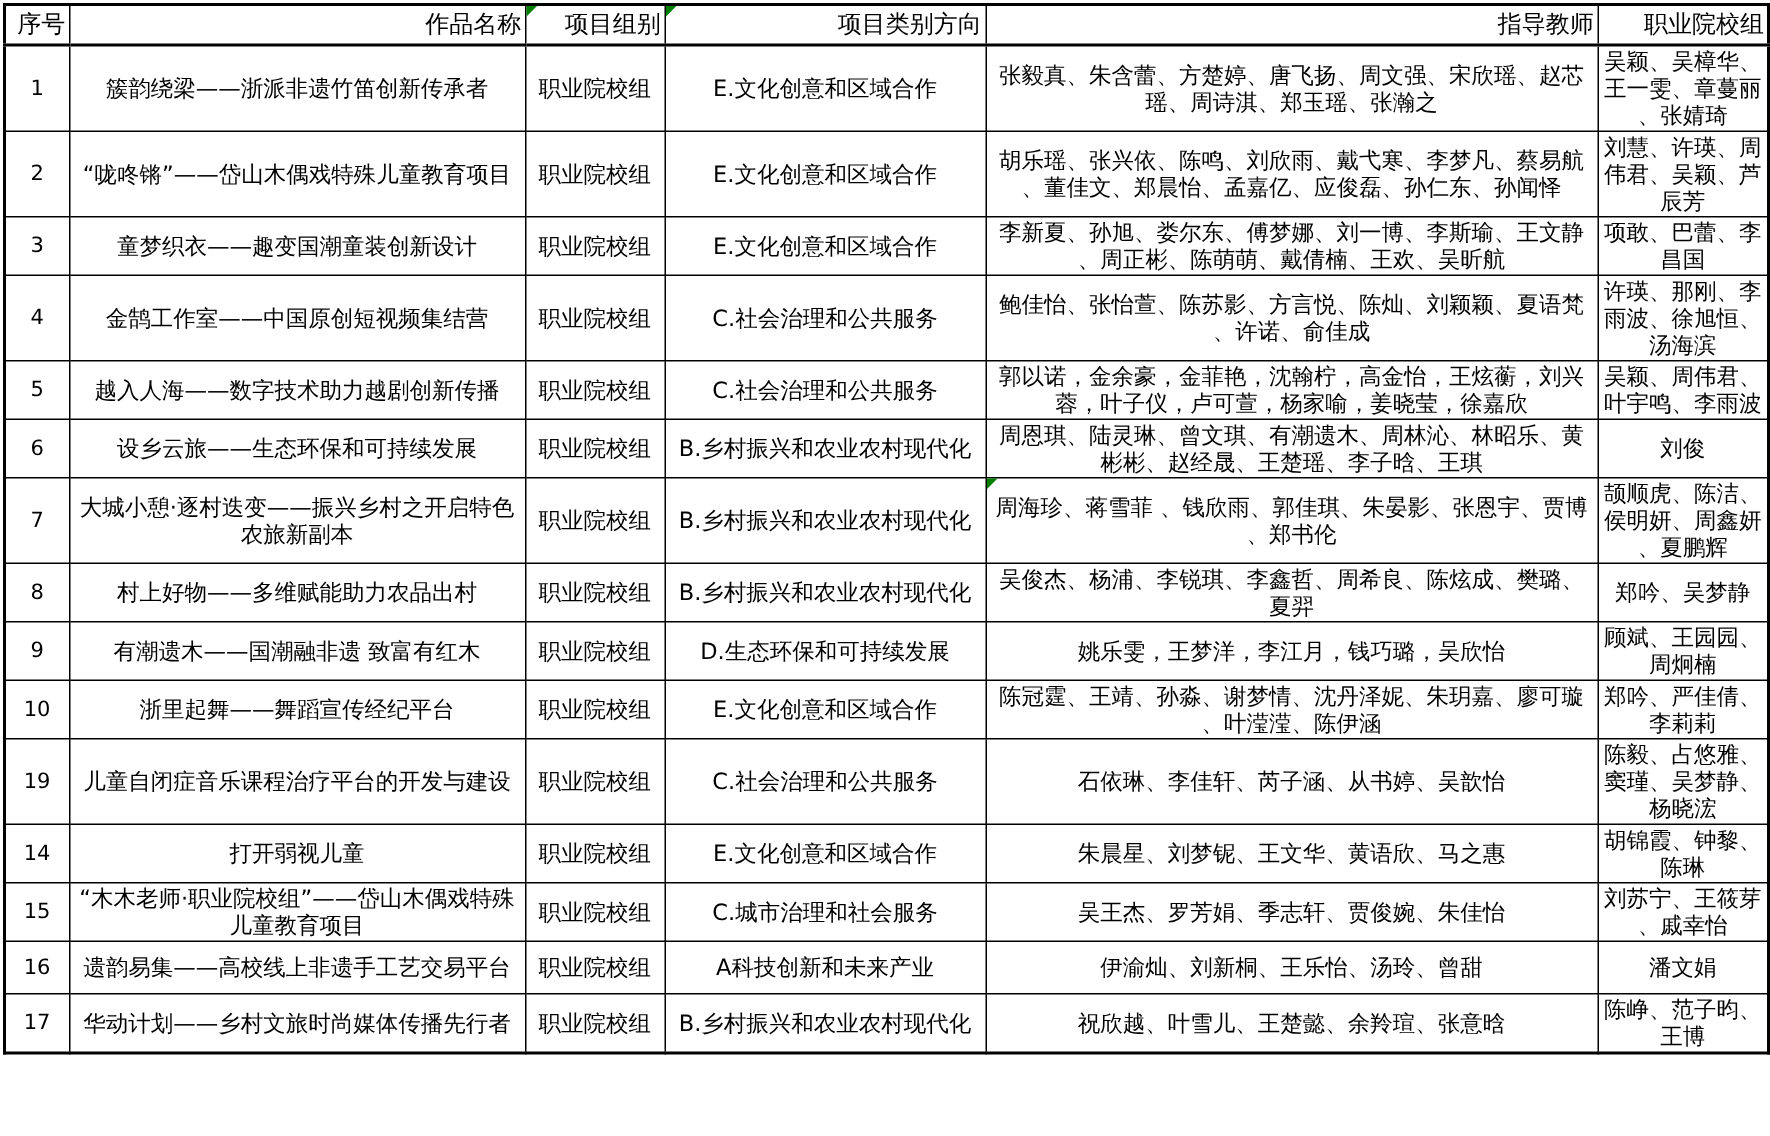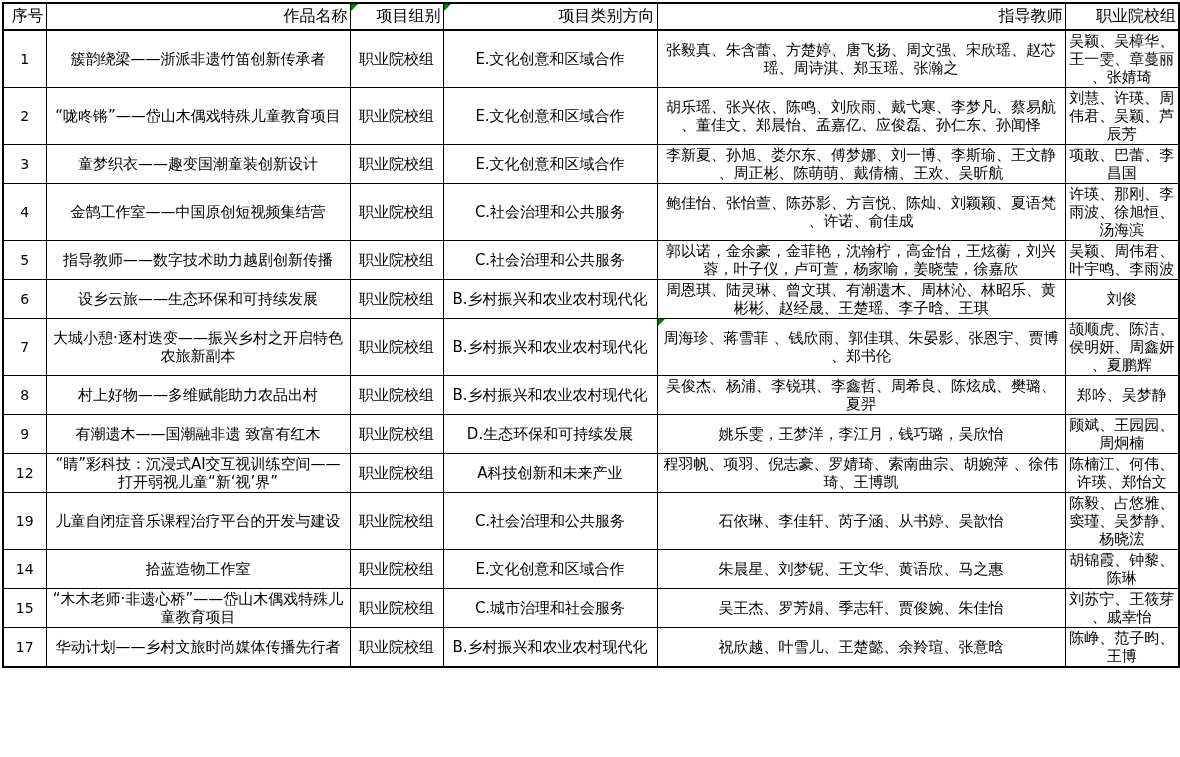--- a/index.html
+++ b/index.html
@@ -105,21 +105,21 @@
       <tr>
     <td class="f-no"><span class="txt">4</span></td>
     <td><span class="txt">金鹄工作室——中国原创短视频集结营</span></td>
     <td><span class="txt">职业院校组</span></td>
     <td><span class="txt">C.社会治理和公共服务</span></td>
     <td><span class="txt">鲍佳怡、张怡萱、陈苏影、方言悦、陈灿、刘颖颖、夏语梵、许诺、俞佳成</span></td>
     <td><span class="txt">许瑛、那刚、李雨波、徐旭恒、汤海滨</span></td>
   </tr>
       <tr>
     <td class="f-no"><span class="txt">5</span></td>
-    <td><span class="txt">指导教师——数字技术助力越剧创新传播</span></td>
+    <td><span class="txt">越入人海——数字技术助力越剧创新传播</span></td>
     <td><span class="txt">职业院校组</span></td>
     <td><span class="txt">C.社会治理和公共服务</span></td>
     <td><span class="txt">郭以诺，金余豪，金菲艳，沈翰柠，高金怡，王炫蘅，刘兴蓉，叶子仪，卢可萱，杨家喻，姜晓莹，徐嘉欣</span></td>
     <td><span class="txt">吴颖、周伟君、叶宇鸣、李雨波</span></td>
   </tr>
       <tr>
     <td class="f-no"><span class="txt">6</span></td>
     <td><span class="txt">设乡云旅——生态环保和可持续发展</span></td>
     <td><span class="txt">职业院校组</span></td>
     <td><span class="txt">B.乡村振兴和农业农村现代化</span></td>
@@ -144,50 +144,58 @@
   </tr>
       <tr>
     <td class="f-no"><span class="txt">9</span></td>
     <td><span class="txt">有潮遗木——国潮融非遗 致富有红木</span></td>
     <td><span class="txt">职业院校组</span></td>
     <td><span class="txt">D.生态环保和可持续发展</span></td>
     <td><span class="txt">姚乐雯，王梦洋，李江月，钱巧璐，吴欣怡</span></td>
     <td><span class="txt">顾斌、王园园、周炯楠</span></td>
   </tr>
       <tr>
-    <td class="f-no"><span class="txt">12</span></td>
-    <td><span class="txt">“睛”彩科技：沉浸式AI交互视训练空间——打开弱视儿童“新‘视’界”</span></td>
-    <td><span class="txt">职业院校组</span></td>
-    <td><span class="txt">A科技创新和未来产业</span></td>
-    <td><span class="txt">程羽帆、项羽、倪志豪、罗婧琦、索南曲宗、胡婉萍 、徐伟琦、王博凯</span></td>
-    <td><span class="txt">陈楠江、何伟、许瑛、郑怡文</span></td>
+    <td class="f-no"><span class="txt">10</span></td>
+    <td><span class="txt">浙里起舞——舞蹈宣传经纪平台</span></td>
+    <td><span class="txt">职业院校组</span></td>
+    <td><span class="txt">E.文化创意和区域合作</span></td>
+    <td><span class="txt">陈冠霆、王靖、孙淼、谢梦情、沈丹泽妮、朱玥嘉、廖可璇、叶滢滢、陈伊涵</span></td>
+    <td><span class="txt">郑吟、严佳倩、李莉莉</span></td>
   </tr>
       <tr>
     <td class="f-no"><span class="txt">19</span></td>
     <td><span class="txt">儿童自闭症音乐课程治疗平台的开发与建设</span></td>
     <td><span class="txt">职业院校组</span></td>
     <td><span class="txt">C.社会治理和公共服务</span></td>
     <td><span class="txt">石依琳、李佳轩、芮子涵、从书婷、吴歆怡</span></td>
     <td><span class="txt">陈毅、占悠雅、窦瑾、吴梦静、杨晓浤</span></td>
   </tr>
       <tr>
     <td class="f-no"><span class="txt">14</span></td>
-    <td><span class="txt">拾蓝造物工作室</span></td>
+    <td><span class="txt">打开弱视儿童</span></td>
     <td><span class="txt">职业院校组</span></td>
     <td><span class="txt">E.文化创意和区域合作</span></td>
     <td><span class="txt">朱晨星、刘梦铌、王文华、黄语欣、马之惠</span></td>
     <td><span class="txt">胡锦霞、钟黎、陈琳</span></td>
   </tr>
       <tr>
     <td class="f-no"><span class="txt">15</span></td>
-    <td><span class="txt">“木木老师·非遗心桥”——岱山木偶戏特殊儿童教育项目</span></td>
+    <td><span class="txt">“木木老师·职业院校组”——岱山木偶戏特殊儿童教育项目</span></td>
     <td><span class="txt">职业院校组</span></td>
     <td><span class="txt">C.城市治理和社会服务</span></td>
     <td><span class="txt">吴王杰、罗芳娟、季志轩、贾俊婉、朱佳怡</span></td>
     <td><span class="txt">刘苏宁、王筱芽、戚幸怡</span></td>
+  </tr>
+      <tr>
+    <td class="f-no"><span class="txt">16</span></td>
+    <td><span class="txt">遗韵易集——高校线上非遗手工艺交易平台</span></td>
+    <td><span class="txt">职业院校组</span></td>
+    <td><span class="txt">A科技创新和未来产业</span></td>
+    <td><span class="txt">伊渝灿、刘新桐、王乐怡、汤玲、曾甜</span></td>
+    <td><span class="txt">潘文娟</span></td>
   </tr>
       <tr>
     <td class="f-no"><span class="txt">17</span></td>
     <td><span class="txt">华动计划——乡村文旅时尚媒体传播先行者</span></td>
     <td><span class="txt">职业院校组</span></td>
     <td><span class="txt">B.乡村振兴和农业农村现代化</span></td>
     <td><span class="txt">祝欣越、叶雪儿、王楚懿、余羚瑄、张意晗</span></td>
     <td><span class="txt">陈峥、范子昀、王博</span></td>
   </tr>
     </tbody>

